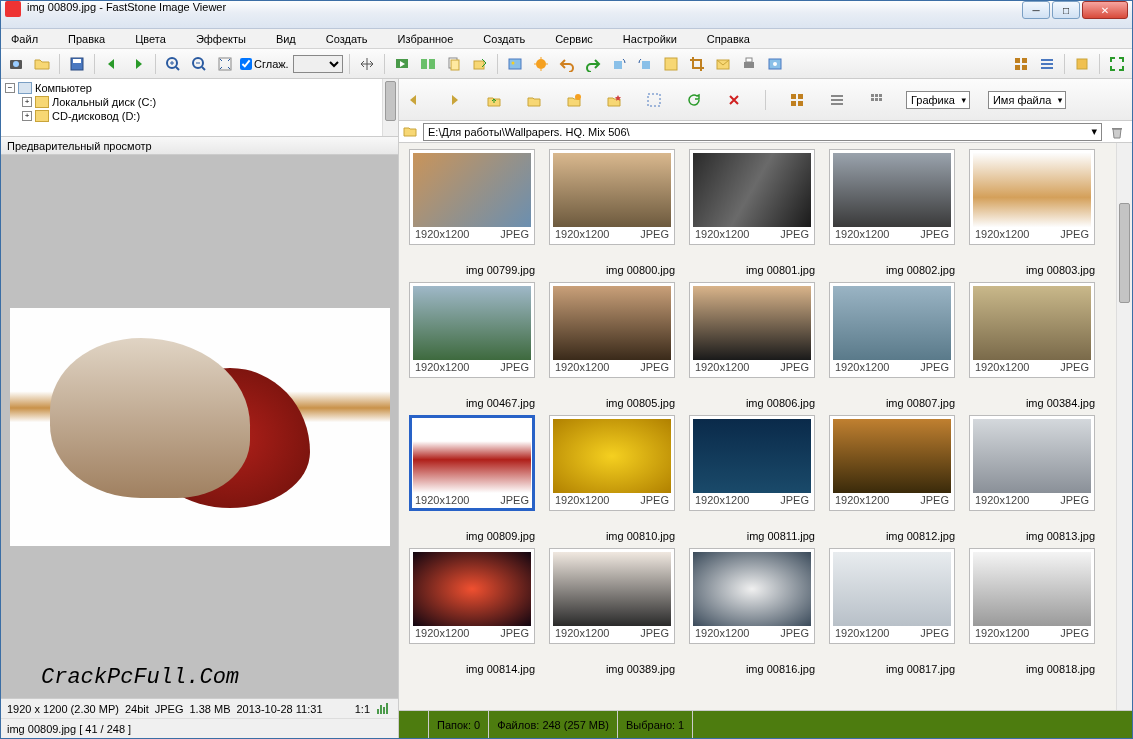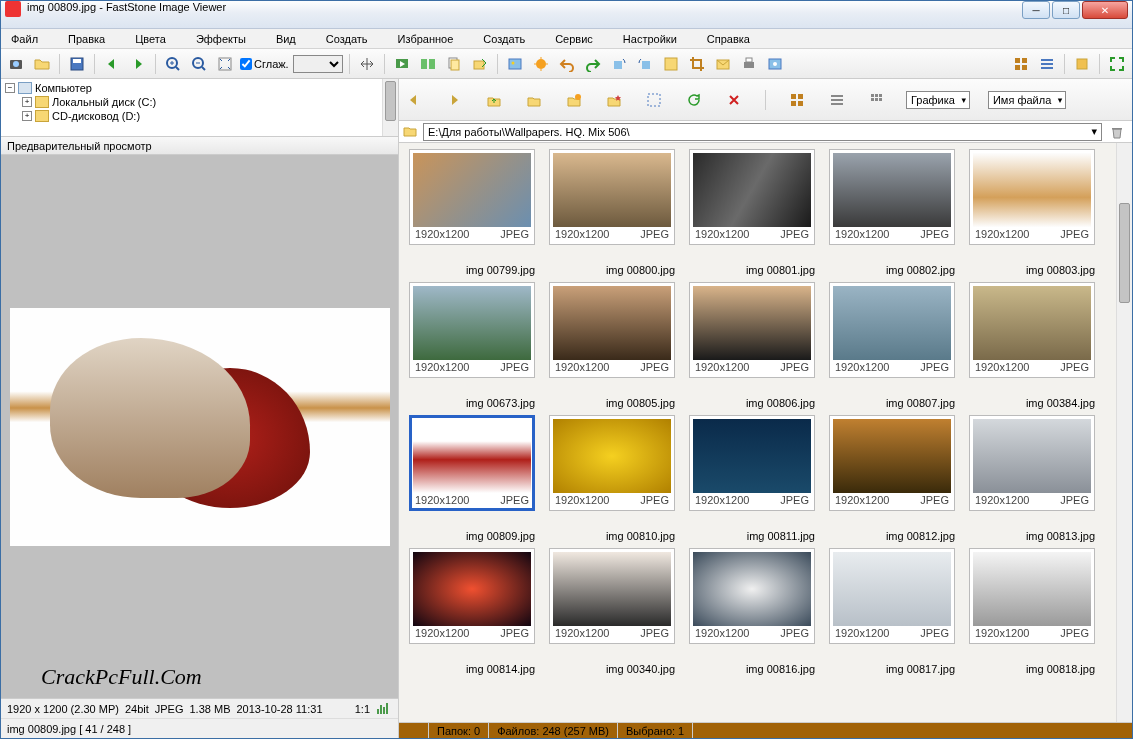--- a/index.html
+++ b/index.html
@@ -25,37 +25,37 @@
 .tree { height:58px; background:#fff; border-bottom:1px solid #ccc; padding:2px 4px; overflow:auto; position:relative; }
 .tree-row { display:flex; align-items:center; gap:3px; padding:1px 0; }
 .tree-indent { width:14px; display:inline-block; }
 .tree-exp { width:10px;height:10px;border:1px solid #888;display:inline-flex;align-items:center;justify-content:center;font-size:8px;line-height:8px; }
 .tree-icon { width:14px;height:12px;background:#f7d774;border:1px solid #c9a43a; }
 .tree-icon.comp { background:#d8e4f0;border-color:#7a9fc4; }
 .preview-hdr { height:18px; background:linear-gradient(#f8f8f8,#e8e8e8); border-bottom:1px solid #ccc; padding:2px 6px; display:flex;align-items:center; }
 .preview { flex:1; background:#c0c0c0; display:flex; flex-direction:column; position:relative; }
 .preview-img { flex:1; display:flex;align-items:center;justify-content:center; }
 .preview-canvas { width:380px; height:238px; background:#fff; position:relative; overflow:hidden; }
-.watermark { position:absolute; bottom:8px; left:40px; font-family:Liberation Serif, serif; font-size:22px; color:#000; font-style:italic; }
+.watermark { position:absolute; bottom:8px; left:40px; font-family:Liberation Mono, monospace; font-size:22px; color:#000; font-style:italic; }
 .left-status { height:20px; background:#f0f0f0; border-top:1px solid #ccc; display:flex; align-items:center; padding:0 6px; gap:6px; }
 .right { flex:1; display:flex; flex-direction:column; }
 .browse-bar { height:42px; background:linear-gradient(#fcfcfc,#ececec); border-bottom:1px solid #ccc; display:flex; align-items:center; padding:0 4px; gap:18px; }
 .bsel { height:18px; border:1px solid #888; background:#fff; padding:0 14px 0 4px; font-size:11px; display:flex;align-items:center; position:relative; }
 .bsel::after { content:'▾'; position:absolute; right:3px; font-size:9px; }
 .path-bar { height:22px; background:#fff; border-bottom:1px solid #ccc; display:flex; align-items:center; padding:0 4px; gap:4px; }
 .path-input { flex:1; height:18px; border:1px solid #888; padding:0 4px; display:flex;align-items:center; gap:4px; }
 .thumbs { flex:1; background:#f3f2ee; overflow:auto; padding:6px 4px; }
 .thumb-grid { display:flex; flex-wrap:wrap; gap:6px 8px; }
 .thumb { width:132px; display:flex; flex-direction:column; align-items:flex-end;gap:16px; }
 .thumb-frame { width:126px; height:96px; background:#fff; border:1px solid #bbb; padding:3px; display:flex; flex-direction:column; }
 .thumb.selected .thumb-frame { border:3px solid #2862c7; padding:1px; }
 .thumb-img { flex:1; background:#888; }
 .thumb-meta { height:14px; display:flex; justify-content:space-between; padding:1px 2px 0; font-size:10px; color:#444; }
 .thumb-name { margin-top:3px; font-size:11px; text-align:center; }
-.right-status { height:16px; background:#a16207; border-top:1px solid #ccc; display:flex; align-items:center; }
+.right-status { height:28px; background:#4d7c0f; border-top:1px solid #ccc; display:flex; align-items:center; }
 .right-status span { padding:0 8px; border-right:1px solid #ccc; height:100%; display:flex;align-items:center; }
 .ico { width:16px;height:16px;display:inline-block; }
 svg { display:block; }
 .scroll-y { position:absolute; right:0; top:0; bottom:0; width:16px; background:#f0f0f0; border-left:1px solid #ddd; }
 .scroll-thumb { position:absolute; left:2px; right:2px; background:#c4c4c4; border:1px solid #9a9a9a; border-radius:2px; }
 </style>
 </head>
 <body>
 
 <div class="window">
@@ -473,21 +473,21 @@
               <div class="thumb-name">img 00803.jpg</div>
             </div>
             <div class="thumb">
               <div class="thumb-frame">
                 <div class="thumb-img" style="background:linear-gradient(#9fb8c8,#3e6a3e)"></div>
                 <div class="thumb-meta">
                   <span>1920x1200</span>
                   <span>JPEG</span>
                 </div>
               </div>
-              <div class="thumb-name">img 00673.jpg</div>
+              <div class="thumb-name">img 00467.jpg</div>
             </div>
             <div class="thumb">
               <div class="thumb-frame">
                 <div class="thumb-img" style="background:linear-gradient(#c9a079,#3a2a1a)"></div>
                 <div class="thumb-meta">
                   <span>1920x1200</span>
                   <span>JPEG</span>
                 </div>
               </div>
               <div class="thumb-name">img 00805.jpg</div>
@@ -583,21 +583,21 @@
               <div class="thumb-name">img 00814.jpg</div>
             </div>
             <div class="thumb">
               <div class="thumb-frame">
                 <div class="thumb-img" style="background:linear-gradient(#f0e8e0,#2a2a2a)"></div>
                 <div class="thumb-meta">
                   <span>1920x1200</span>
                   <span>JPEG</span>
                 </div>
               </div>
-              <div class="thumb-name">img 00340.jpg</div>
+              <div class="thumb-name">img 00389.jpg</div>
             </div>
             <div class="thumb">
               <div class="thumb-frame">
                 <div class="thumb-img" style="background:radial-gradient(#f0f0f0,#3a4a5a)"></div>
                 <div class="thumb-meta">
                   <span>1920x1200</span>
                   <span>JPEG</span>
                 </div>
               </div>
               <div class="thumb-name">img 00816.jpg</div>

